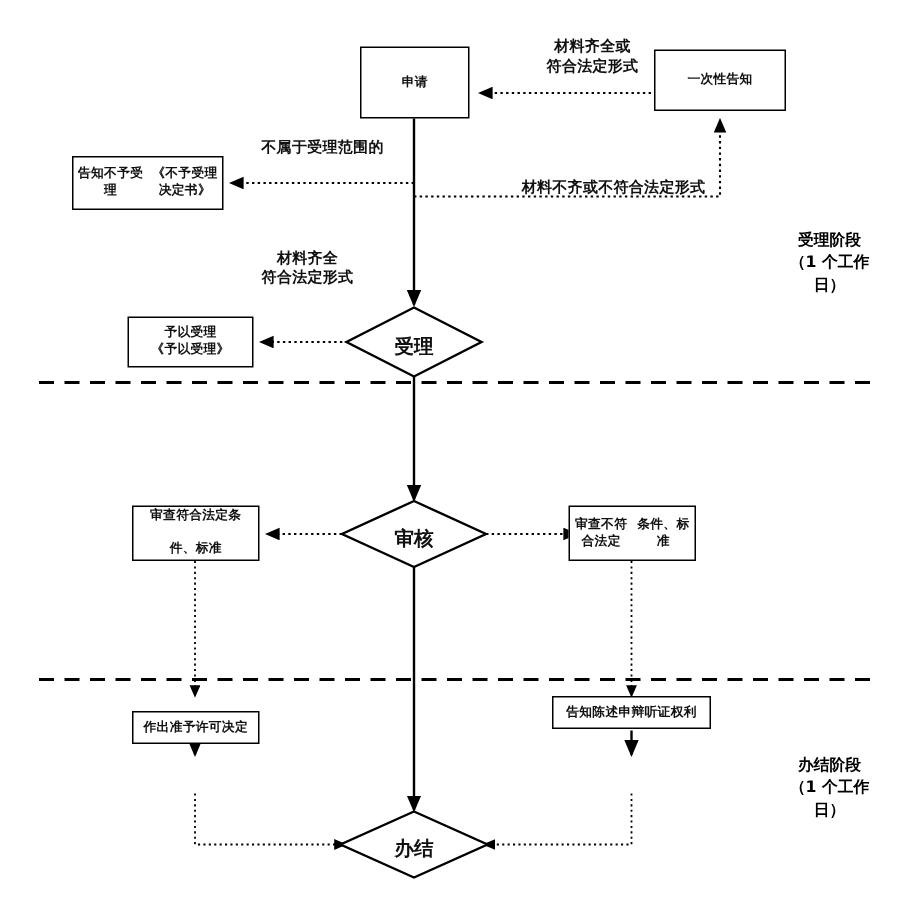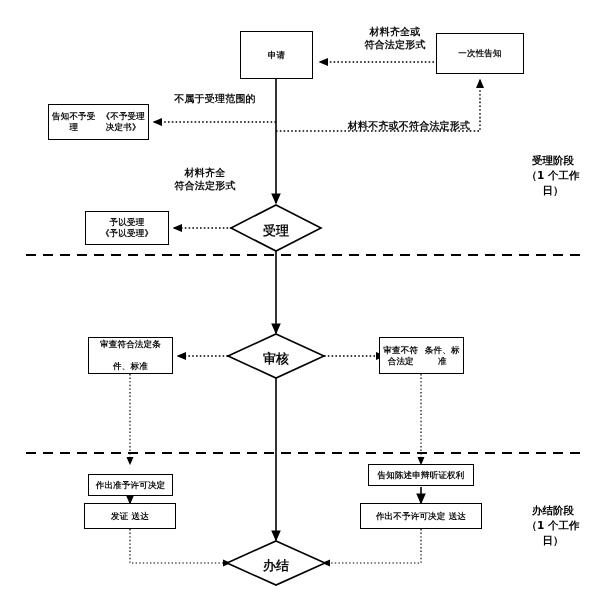--- a/index.html
+++ b/index.html
@@ -148,31 +148,25 @@
 
   <div class="node" style="left:379px;top:337px;width:85px;height:37px;justify-content:center;align-items:center;">
     <span>审查不符合法定</span>
     <span>条件、标准</span>
   </div>
 
   <div class="node" style="left:88px;top:464px;width:85px;height:22px;margin-top:10px;">
     <span>作出准予许可决定</span>
   </div>
 
-  <div class="node" style="left:84px;top:503px;width:92px;height:26px;">
-    <span>发证  送达</span>
-  </div>
 
   <div class="node" style="left:368px;top:464px;width:106px;height:22px;">
     <span>告知陈述申辩听证权利</span>
   </div>
 
-  <div class="node" style="left:360px;top:503px;width:122px;height:26px;">
-    <span>作出不予许可决定  送达</span>
-  </div>
 
   <div class="diamond-label" style="left:236px;top:222px;width:80px;">受理</div>
   <div class="diamond-label" style="left:236px;top:350px;width:80px;">审核</div>
   <div class="diamond-label" style="left:236px;top:557px;width:80px;">办结</div>
 
   <div class="label" style="left:336px;top:25px;width:118px;">材料齐全或
 符合法定形式</div>
 
   <div class="label" style="left:314px;top:103px;width:190px;margin-top:16px;">材料不齐或不符合法定形式</div>
 

